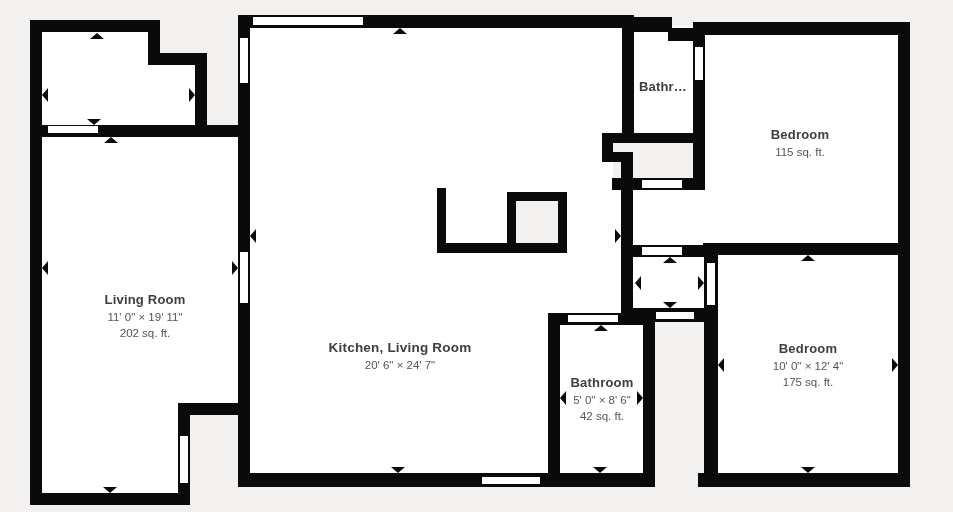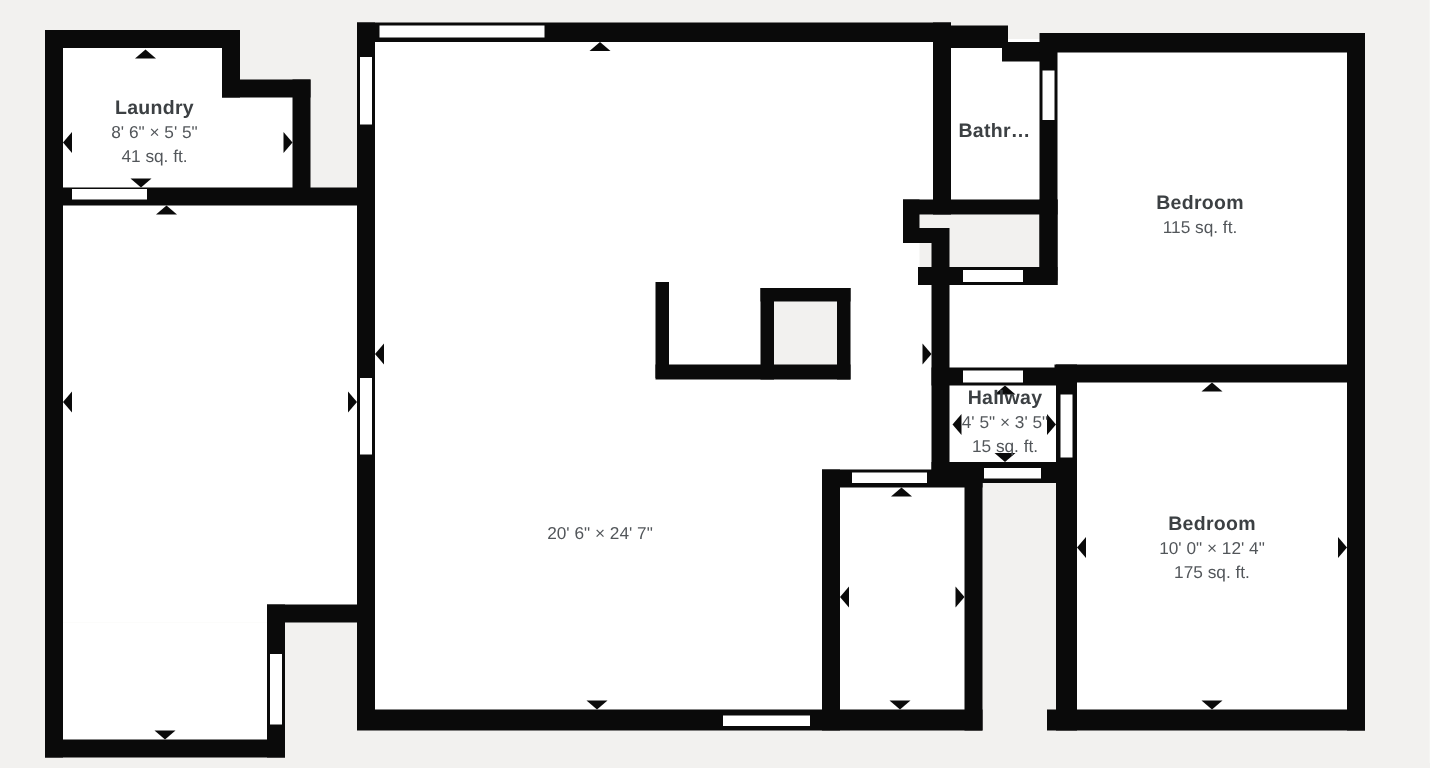--- a/index.html
+++ b/index.html
@@ -115,46 +115,47 @@
   <div class="ar up" style="left:594px;top:325px"></div>
   <div class="ar down" style="left:593px;top:467px"></div>
   <div class="ar left" style="left:560px;top:391px"></div>
   <div class="ar right" style="left:637px;top:391px"></div>
 
   <div class="ar up" style="left:801px;top:255px"></div>
   <div class="ar down" style="left:801px;top:467px"></div>
   <div class="ar left" style="left:718px;top:358px"></div>
   <div class="ar right" style="left:892px;top:358px"></div>
 
-  <div class="label" style="left:103px;top:88px">
-    <div class="room-name">Laundry</div>
-    <div class="room-dims">8' 6" × 5' 5"</div>
-    <div class="room-area">41 sq. ft.</div>
+
+  <div class="label" style="left:145px;top:316px">
+    <div class="room-name">Living Room</div>
+    <div class="room-dims">11' 0" × 19' 11"</div>
+    <div class="room-area">202 sq. ft.</div>
   </div>
 
-
   <div class="label big" style="left:400px;top:356px">
+    <div class="room-name">Kitchen, Living Room</div>
     <div class="room-dims">20' 6" × 24' 7"</div>
   </div>
 
   <div class="label" style="left:663px;top:87px">
     <div class="room-name">Bathr…</div>
   </div>
 
   <div class="label" style="left:800px;top:143px">
     <div class="room-name">Bedroom</div>
     <div class="room-area">115 sq. ft.</div>
   </div>
 
-  <div class="label" style="left:670px;top:281px">
-    <div class="room-name">Hallway</div>
-    <div class="room-dims">4' 5" × 3' 5"</div>
-    <div class="room-area">15 sq. ft.</div>
+
+  <div class="label" style="left:602px;top:399px">
+    <div class="room-name">Bathroom</div>
+    <div class="room-dims">5' 0" × 8' 6"</div>
+    <div class="room-area">42 sq. ft.</div>
   </div>
-
 
   <div class="label" style="left:808px;top:365px">
     <div class="room-name">Bedroom</div>
     <div class="room-dims">10' 0" × 12' 4"</div>
     <div class="room-area">175 sq. ft.</div>
   </div>
 
 </div>
 
 </body></html>

